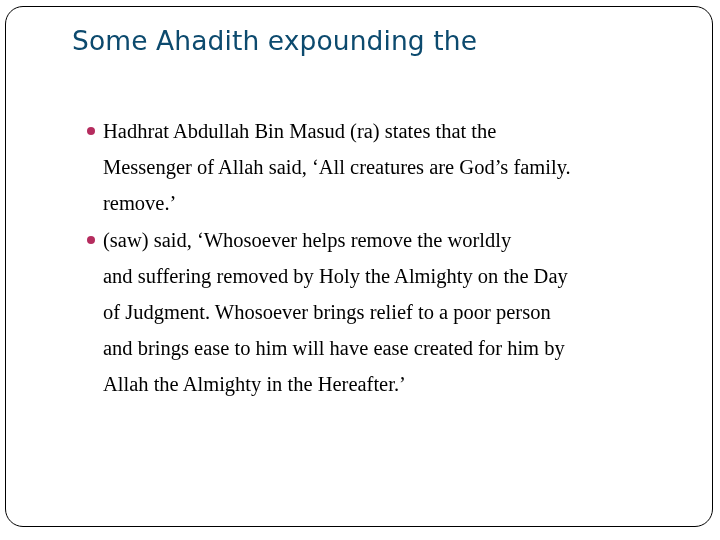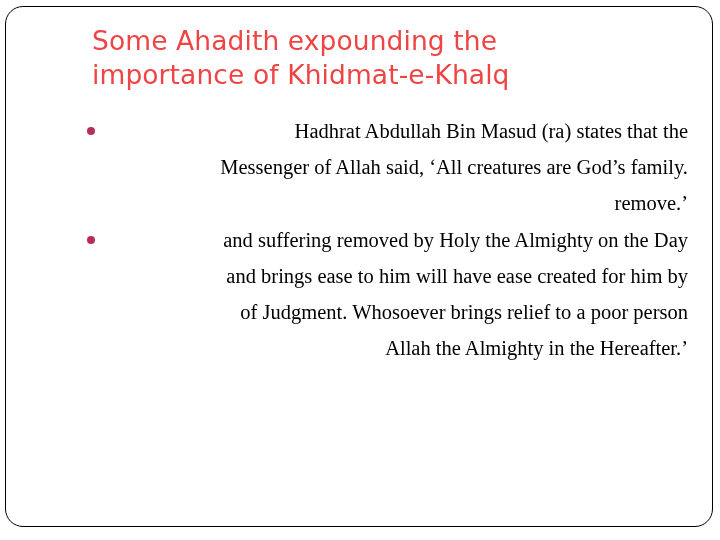--- a/index.html
+++ b/index.html
@@ -30,24 +30,24 @@
     width: 708px;
     height: 521px;
     border: 1px solid #000000;
     border-radius: 18px;
     box-sizing: border-box;
     pointer-events: none;
   }
 
   .slide-title {
     position: absolute;
-    left: 92px;
+    left: 72px;
     top: 24px;
     width: 560px;
-    color: #ef4444;
+    color: #0c4a6e;
     font-family: "DejaVu Sans", sans-serif;
     font-weight: 400;
     font-size: 26.5px;
     line-height: 34px;
     letter-spacing: 0.1px;
   }
   .slide-title .title-line {
     display: block;
     white-space: nowrap;
   }
@@ -74,54 +74,53 @@
     left: 9px;
     top: 14px;
     width: 8px;
     height: 8px;
     border-radius: 50%;
     background: #b52c5e;
   }
 
   .bullet-text {
     display: block;
-    text-align: right;
   }
   .bullet-text .ln {
     display: block;
     white-space: nowrap;
   }
 </style>
 </head>
 <body>
 
 <div class="slide">
 
   <div class="slide-frame"></div>
 
   <div class="slide-title">
     <span class="title-line">Some Ahadith expounding the</span>
-    <span class="title-line">importance of Khidmat-e-Khalq</span>
   </div>
 
   <div class="body-content">
 
     <div class="bullet-item">
       <span class="bullet-marker"></span>
       <span class="bullet-text">
         <span class="ln">Hadhrat Abdullah Bin Masud (ra) states that the</span>
         <span class="ln">Messenger of Allah said, ‘All creatures are God’s family.</span>
         <span class="ln">remove.’</span>
       </span>
     </div>
 
     <div class="bullet-item">
       <span class="bullet-marker"></span>
       <span class="bullet-text">
+        <span class="ln">(saw) said, ‘Whosoever helps remove the worldly</span>
         <span class="ln">and suffering removed by Holy the Almighty on the Day</span>
+        <span class="ln">of Judgment.  Whosoever brings relief to a poor person</span>
         <span class="ln">and brings ease to him will have ease created for him by</span>
-        <span class="ln">of Judgment.  Whosoever brings relief to a poor person</span>
         <span class="ln">Allah the Almighty in the Hereafter.’</span>
       </span>
     </div>
 
   </div>
 </div>
 
 </body></html>

